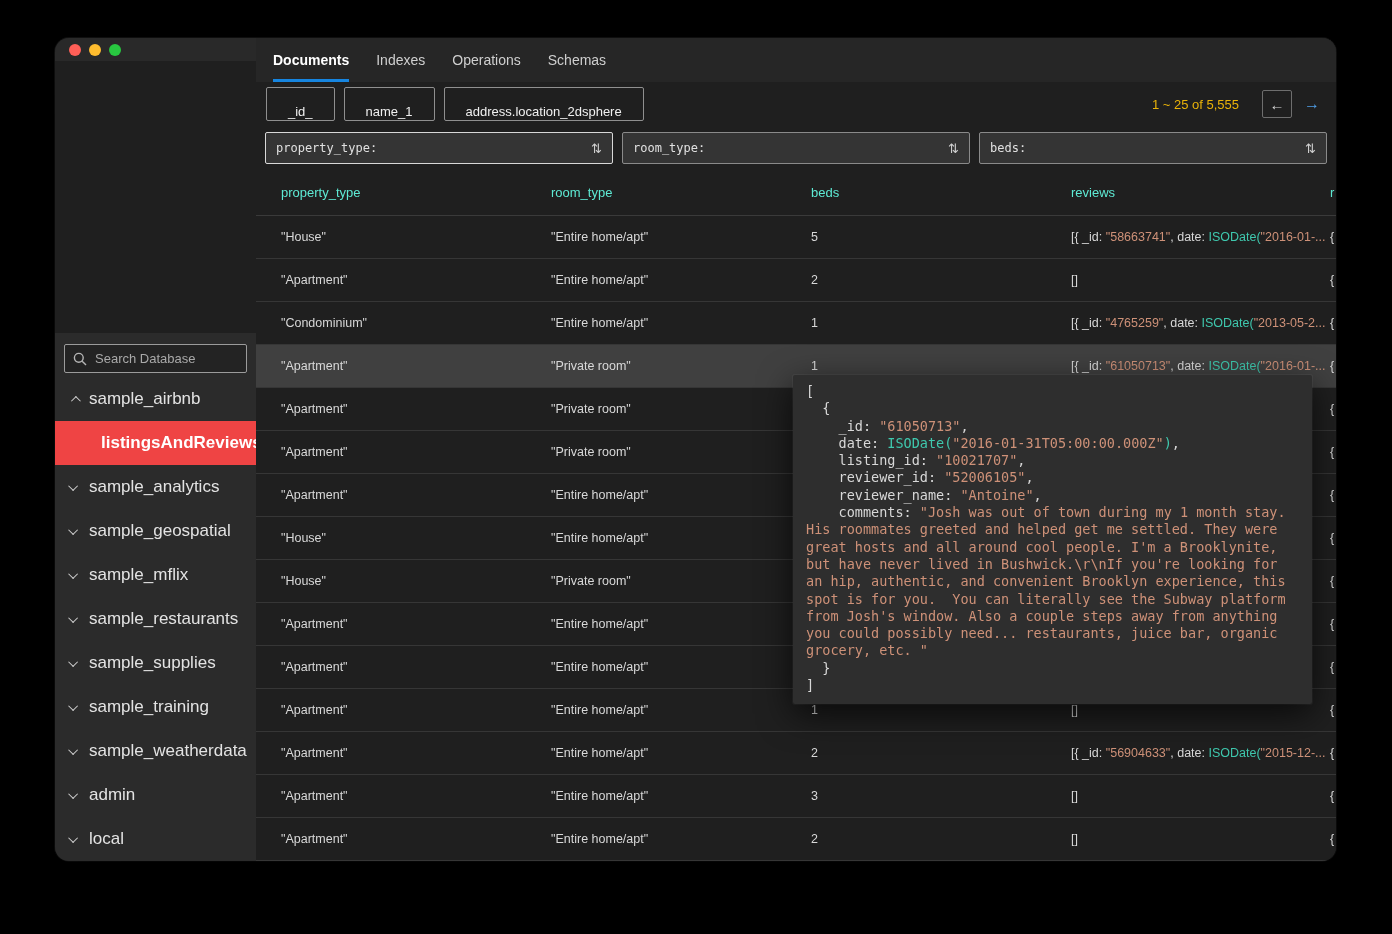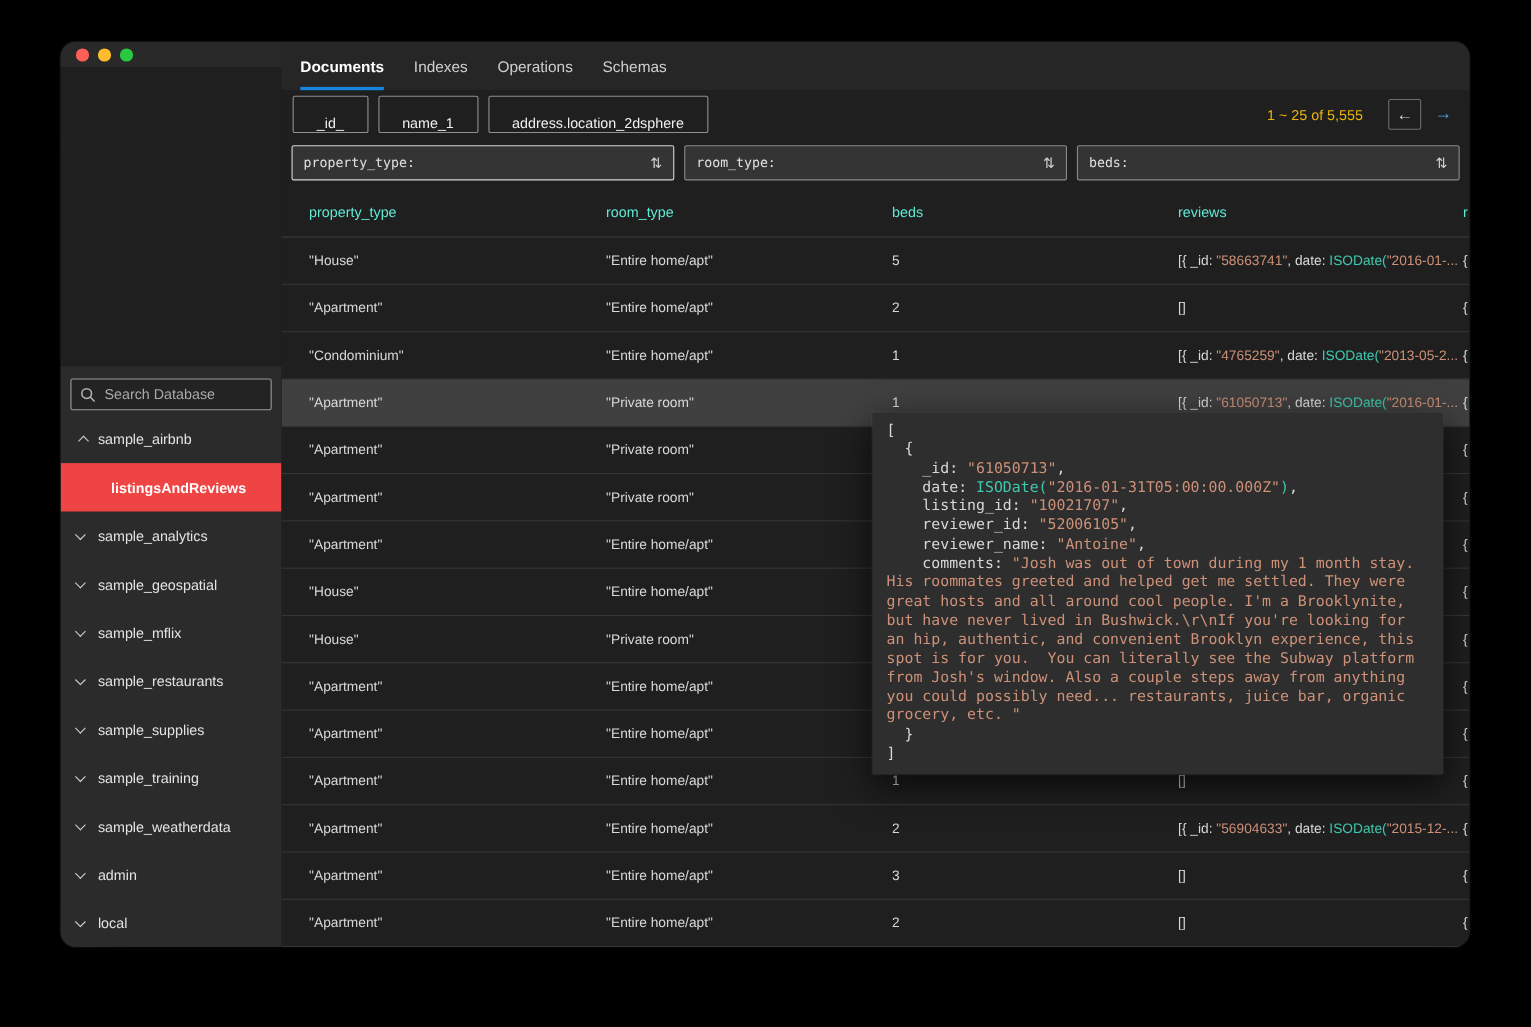--- a/index.html
+++ b/index.html
@@ -16,21 +16,21 @@
   .light { width:12px; height:12px; border-radius:50%; display:inline-block; }
   .light.red{background:#ff5f57} .light.yellow{background:#febc2e} .light.green{background:#28c840}
   .title { font-size:12.5px; color:#c9c9c9; }
   .body-row { flex:1; display:flex; min-height:0;align-items:flex-end; }
   
   .sidebar { flex:0 0 201px; background:#2b2b2b; display:flex; flex-direction:column; overflow:hidden; }
   .searchbox { margin:11px 9px 4px 9px; height:29px; border:1px solid #9b9b9b; border-radius:2px;
                display:flex; align-items:center; padding:0 8px; gap:8px; background:#232323; cursor:text; }
   .search-ph { color:#a9a9a9; font-size:13px; }
   .side-item { height:44px; display:flex; align-items:center; padding-left:16px; gap:11px;
-               color:#e3e3e3; font-size:13px; cursor:pointer; }
+               color:#e3e3e3; font-size:17px; cursor:pointer; }
   .side-item.child { padding-left:46px; }
   .side-item.selected { background:#ef4444; color:#fff; font-weight:700; }
   .chev { width:7px; height:7px; border-left:1.5px solid #cfcfcf; border-bottom:1.5px solid #cfcfcf;
           display:inline-block; flex:0 0 auto; }
   .chev.down { transform:rotate(-45deg) translateY(-2px); }
   .chev.up   { transform:rotate(135deg) translateY(-2px); }
   
   .main { flex:1; min-width:0; background:#1f1f1f; display:flex; flex-direction:column; position:relative; }
   .tabbar { flex:0 0 44px; background:#262626; display:flex; align-items:stretch; padding-left:17px; }
   .tab { display:flex; align-items:center; margin-right:27px; font-size:14px; color:#cfcfcf;

